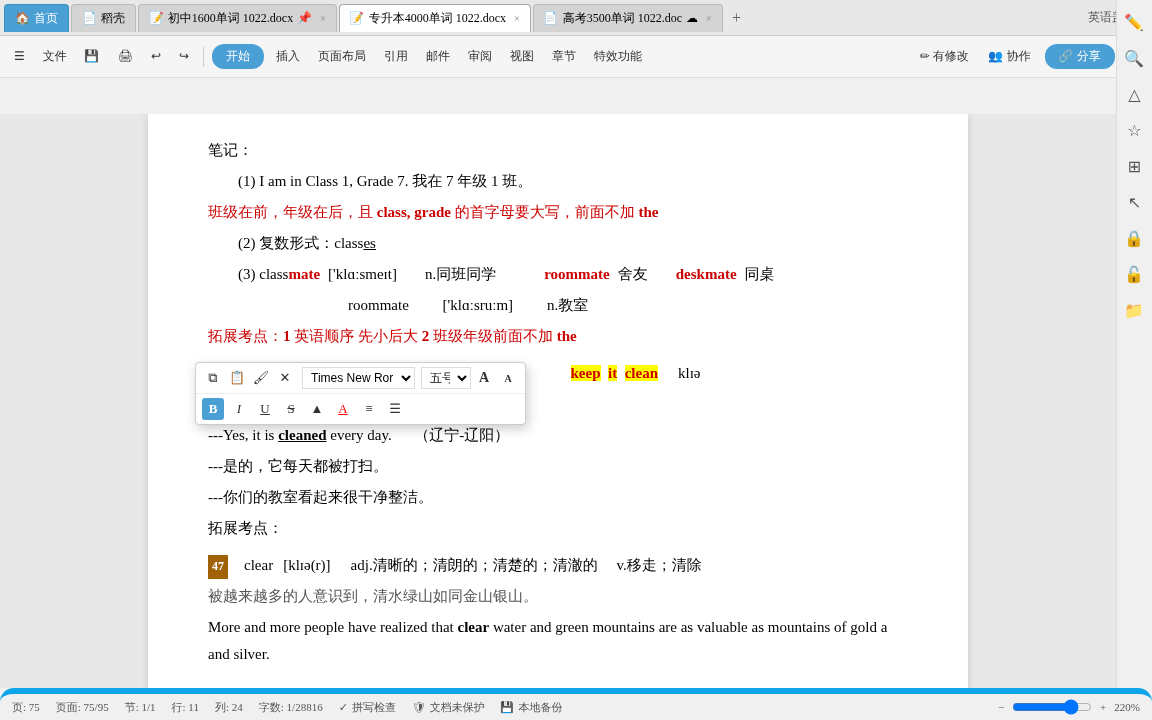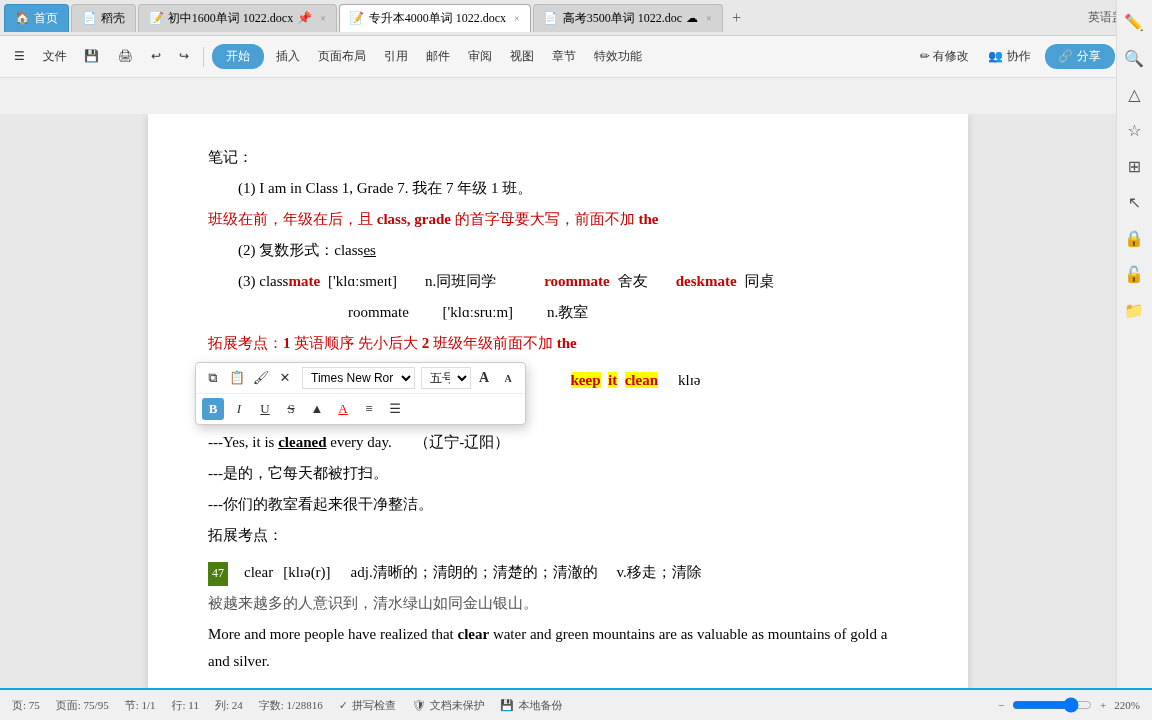--- a/index.html
+++ b/index.html
@@ -45,40 +45,40 @@
     }
 
     
     .main-area {
       position: absolute; top: 114px; left: 0; right: 36px; bottom: 32px;
       background: #e8e8e8; overflow: hidden;
     }
     .page-content {
       position: absolute; top: 0; left: 50%; transform: translateX(-50%);
       width: 820px; background: white; min-height: 100%;
-      padding: 30px 60px; box-shadow: 0 2px 8px rgba(0,0,0,0.15);
+      padding: 23px 60px; box-shadow: 0 2px 8px rgba(0,0,0,0.15);
       font-family: 'Times New Roman', serif; font-size: 15px; line-height: 1.8;
     }
 
     
     .scrollbar {
       position: absolute; right: 36px; top: 114px; bottom: 32px;
       width: 10px; background: #e0e0e0;
     }
     .scrollbar-thumb {
       position: absolute; top: 30%; width: 100%; height: 60px;
       background: #aaa; border-radius: 4px;
     }
 
     
     .status-bar {
       position: absolute; bottom: 0; left: 0; right: 0; height: 32px;
-      background: #f0f0f0; border-top: 2px solid #0ea5e9;
+      background: #f0f0f0; border-top: 6px solid #0ea5e9;
       display: flex; align-items: center; padding: 0 12px; gap: 16px;
-      font-size: 11px; color: #555;
+      font-size: 11px; color: #555; border-radius: 14px;
     }
     .status-item { display: flex; align-items: center; gap: 4px; }
 
     
     .floating-toolbar {
       position: absolute; top: 248px; left: 195px;
       background: white; border: 1px solid #ccc; border-radius: 4px;
       box-shadow: 2px 4px 12px rgba(0,0,0,0.2);
       display: flex; flex-direction: column;
       z-index: 100;
@@ -104,22 +104,22 @@
       background: white; width: 50px; cursor: pointer;
     }
     .ft-grow { font-size: 14px; color: #333; cursor: pointer; }
 
     
     .red-text { color: #cc0000; font-weight: normal; }
     .bold-text { font-weight: bold; }
     .highlighted { background: #ffff00; color: #cc0000; font-weight: bold; }
     .underlined { text-decoration: underline; }
     .word-num {
-      display: inline-block; background: #4d7c0f; color: white;
-      font-size: 12px; padding: 1px 4px; margin-right: 6px; font-weight: normal;
+      display: inline-block; background: #a16207; color: white;
+      font-size: 12px; padding: 1px 4px; margin-right: 6px; font-weight: bold;
     }
     .indent1 { margin-left: 30px; }
     p { margin-bottom: 4px; }
   </style>
 </head>
 <body>
 
 <div class="tab-bar">
   <div class="tab home active">
     <span>🏠</span>

